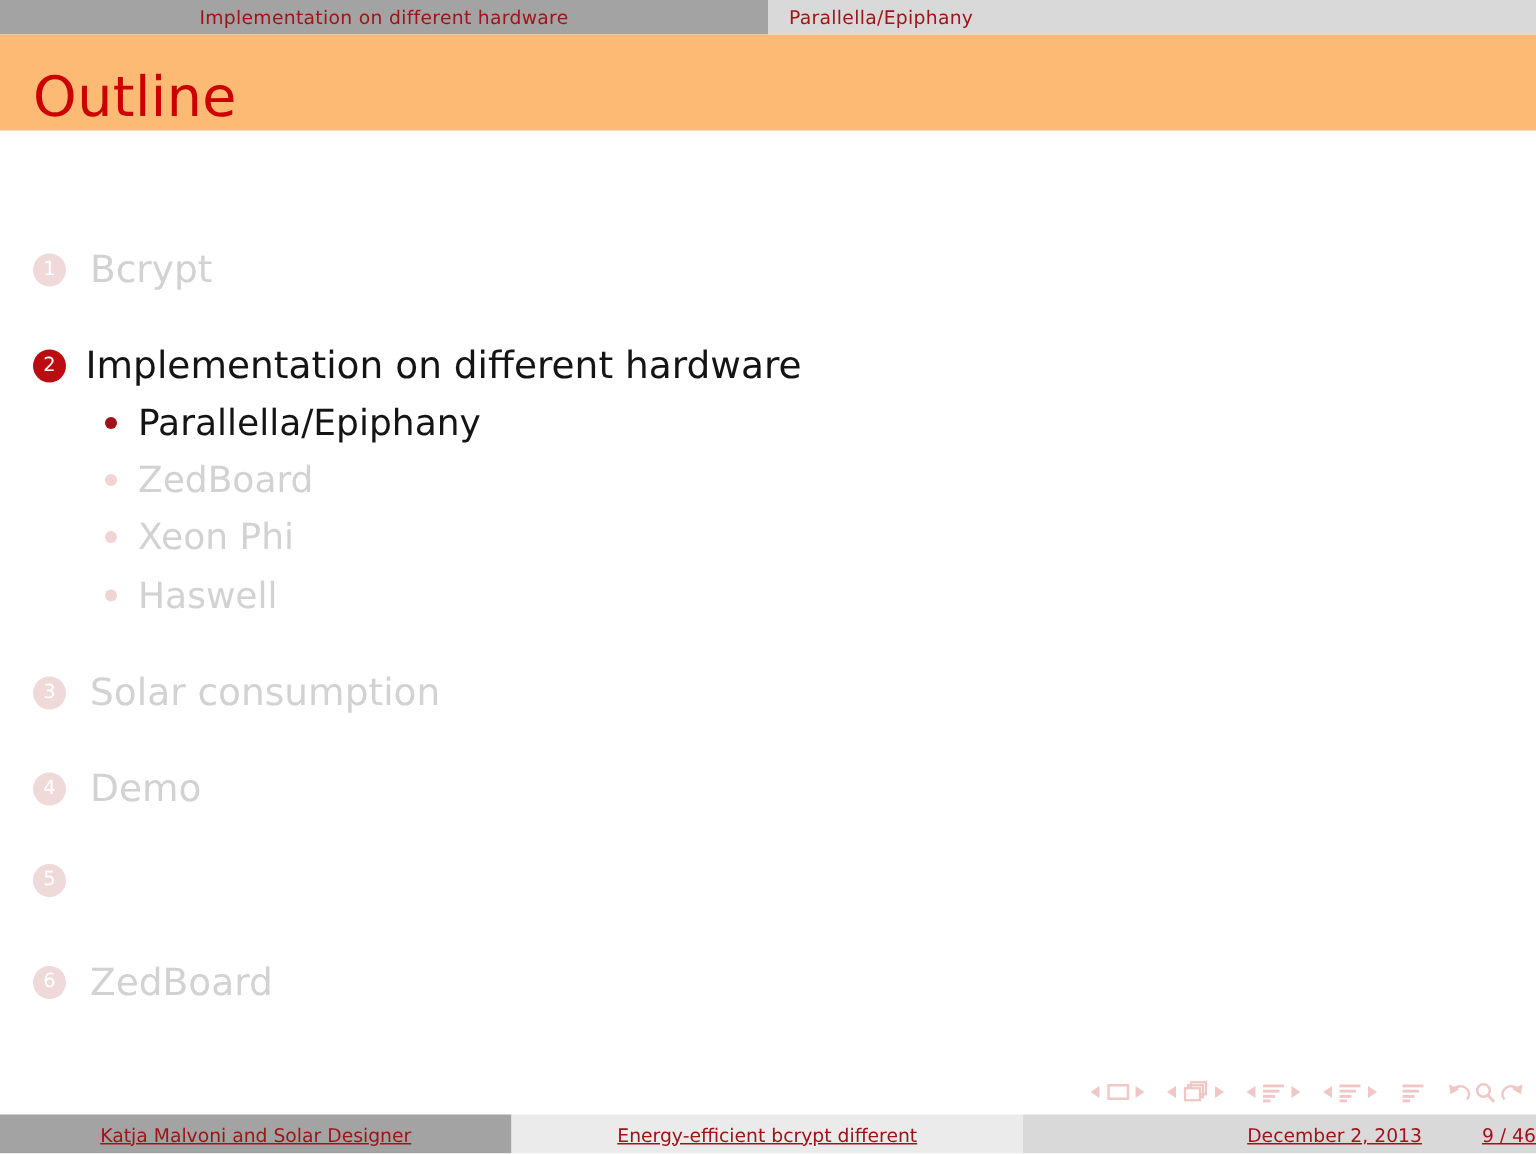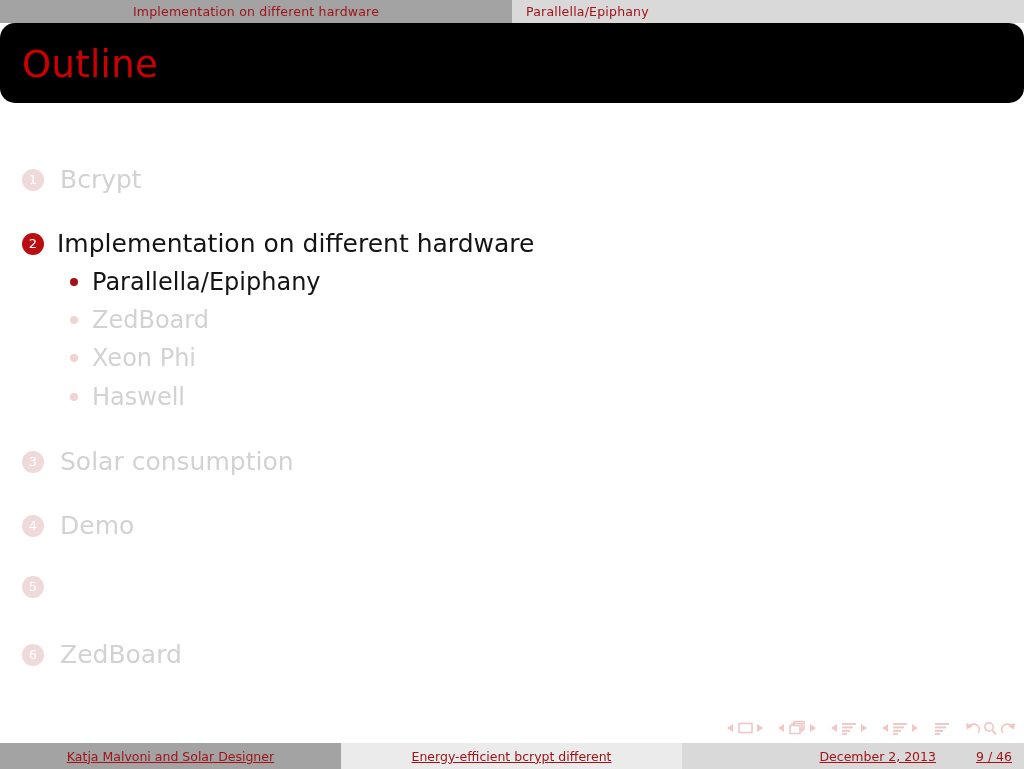--- a/index.html
+++ b/index.html
@@ -43,23 +43,22 @@
     justify-content: flex-start;
     padding-left: 14px;
     box-sizing: border-box;
   }
 
   
   .titleband {
     position: absolute;
     top: 23px; left: 0;
     width: 1024px;
-    height: 80px;
-    background: #000000;
-    border-radius: 15px;
+    height: 64px;
+    background: #fdba74;
   }
   .frametitle {
     position: absolute;
     left: 22px;
     top: 20px;
     font-size: 37px;
     color: #cc0000;
     font-weight: normal;
     letter-spacing: .3px;
   }
@@ -160,21 +159,21 @@
     white-space: nowrap;
     box-sizing: border-box;
     text-decoration: underline;
   }
   .foot-author { width: 341px; background: #a3a3a3; }
   .foot-title  { width: 341px; background: #ebebeb; }
   .foot-meta   {
     width: 342px;
     background: #d9d9d9;
     justify-content: flex-end;
-    padding-right: 12px;
+    padding-right: 0;
     gap: 40px;
   }
 </style>
 </head>
 <body>
 
 <div class="headbar">
   <div class="headbar-cell section">Implementation on different hardware</div>
   <div class="headbar-cell subsection">Parallella/Epiphany</div>
 </div>

